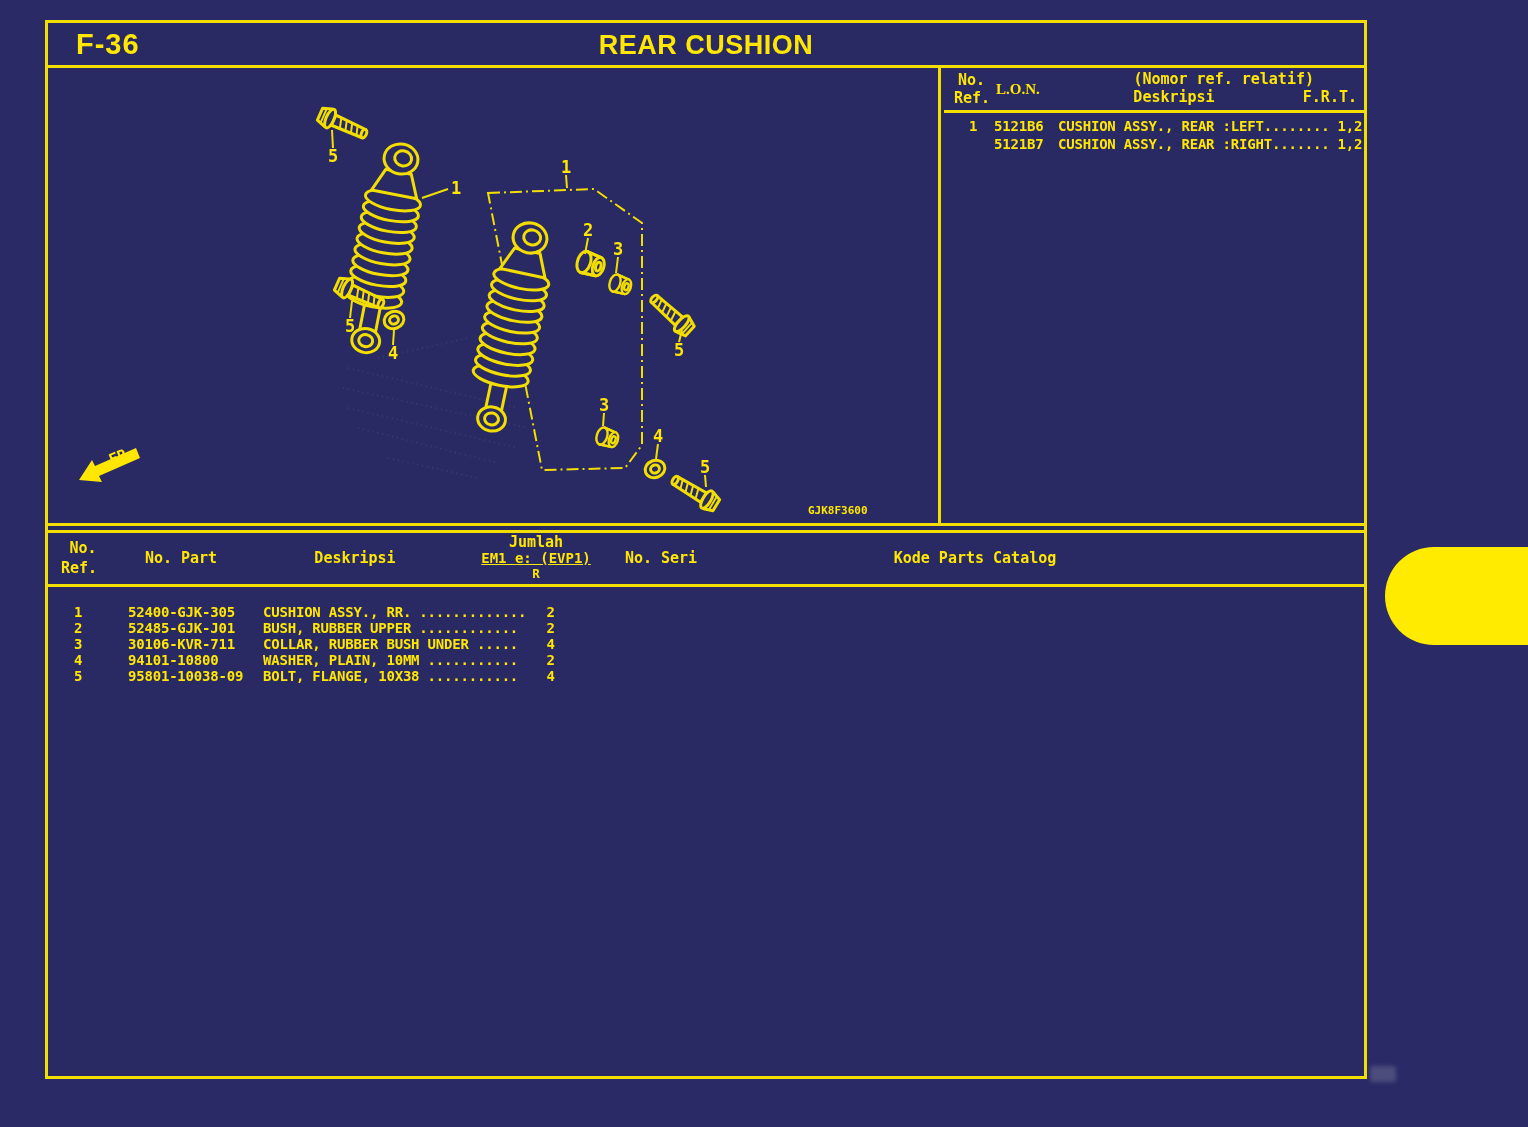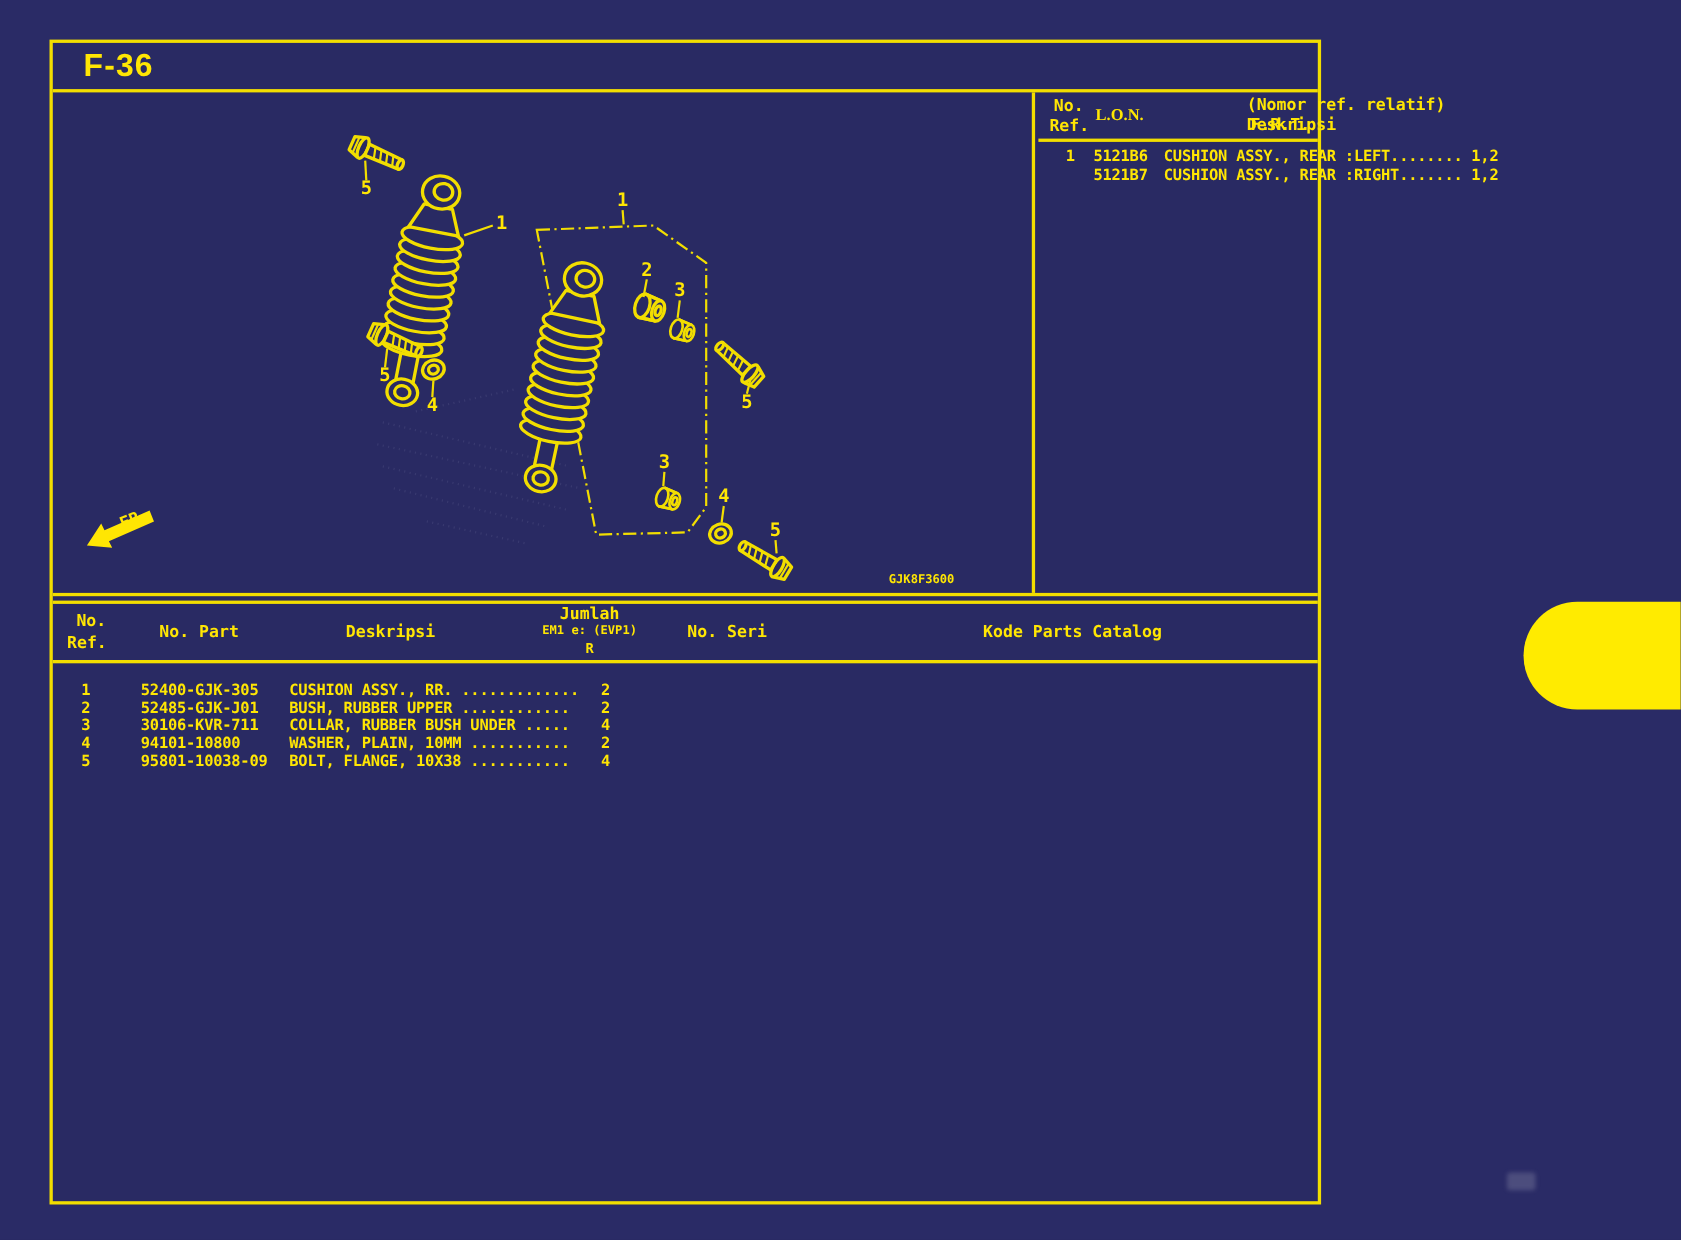--- a/index.html
+++ b/index.html
@@ -1,21 +1,21 @@
 <!DOCTYPE html>
 <html><head>
 <meta charset="utf-8">
 <style>
   :root{
     --bg:#2a2b66; --bg2:#292a63; --yl:#ffe603; --ln:#f2de00; --pill:#ffeb00;
   }
   html,body{margin:0;padding:0;}
   body{width:1528px;height:1127px;background:var(--bg);position:relative;overflow:hidden;
        font-family:"DejaVu Sans Mono",monospace;color:var(--yl);}
-  .frame{position:absolute;left:45px;top:36px;width:1156px;height:1059px;
+  .frame{position:absolute;left:45px;top:20px;width:1322px;height:1059px;
          border:3px solid var(--ln);box-sizing:border-box;background:var(--bg2);}
   
   .titlebar{position:absolute;left:0;top:0;width:100%;height:42px;border-bottom:3px solid var(--ln);box-sizing:content-box;}
   .pagecode{position:absolute;left:28px;top:5px;font:bold 29px "Liberation Sans",sans-serif;letter-spacing:1px;}
   .pagetitle{position:absolute;left:0;top:7px;width:100%;text-align:center;
              font:bold 27px "Liberation Sans",sans-serif;letter-spacing:.5px;}
   
   .mid{position:absolute;left:0;top:45px;width:100%;height:455px;border-bottom:3px solid var(--ln);}
   .diagram{position:absolute;left:0;top:0;width:893px;height:455px;border-right:3px solid var(--ln);box-sizing:border-box;}
   .callout{position:absolute;transform:translate(-50%,-50%);
@@ -40,21 +40,21 @@
   
   .lowhead{position:absolute;left:0;top:507px;width:100%;height:51px;
            border-top:3px solid var(--ln);border-bottom:3px solid var(--ln);
            font:bold 15px "DejaVu Sans Mono",monospace;}
   .lh{position:absolute;text-align:center;}
   .lh-no1{left:13px;top:6px;width:44px;}
   .lh-no2{left:9px;top:26px;width:44px;}
   .lh-part{left:63px;top:16px;width:140px;}
   .lh-desc{left:237px;top:16px;width:140px;}
   .lh-j1{left:428px;top:0px;width:120px;}
-  .lh-j2{left:418px;top:17px;width:140px;font-size:11px;}
+  .lh-j2{left:418px;top:17px;width:140px;font-size:14px;text-decoration:underline;}
   .lh-j3{left:428px;top:33px;width:120px;font-size:12.5px;}
   .lh-seri{left:553px;top:16px;width:120px;}
   .lh-kode{left:817px;top:16px;width:220px;}
   
   .lowbody{position:absolute;left:0;top:561px;bottom:0;width:100%;}
   .partrows{position:absolute;left:0;top:20px;width:100%;
             font:bold 14px "DejaVu Sans Mono",monospace;letter-spacing:-.2px;}
   .partrow{display:flex;line-height:16px;padding-left:8px;}
   .partrow .c-ref{width:44px;text-align:center;flex:none;}
   .partrow .c-part{width:135px;margin-left:28px;flex:none;}
@@ -72,20 +72,21 @@
   .thin{stroke:var(--ln);stroke-width:2;fill:none;}
   .solid{fill:var(--yl);stroke:none;}
 </style>
 </head>
 <body>
 
 <div class="frame">
 
   <div class="titlebar">
     <span class="pagecode">F-36</span>
+    <span class="pagetitle">REAR CUSHION</span>
   </div>
 
   <div class="mid">
 
     <div class="diagram">
       <svg width="893" height="455" viewBox="0 0 893 455">
         <defs>
           <g id="shock">
             <rect class="sf" x="-8" y="140" width="16" height="38"></rect>
             <ellipse class="sf" cx="0" cy="185" rx="14" ry="12"></ellipse>

